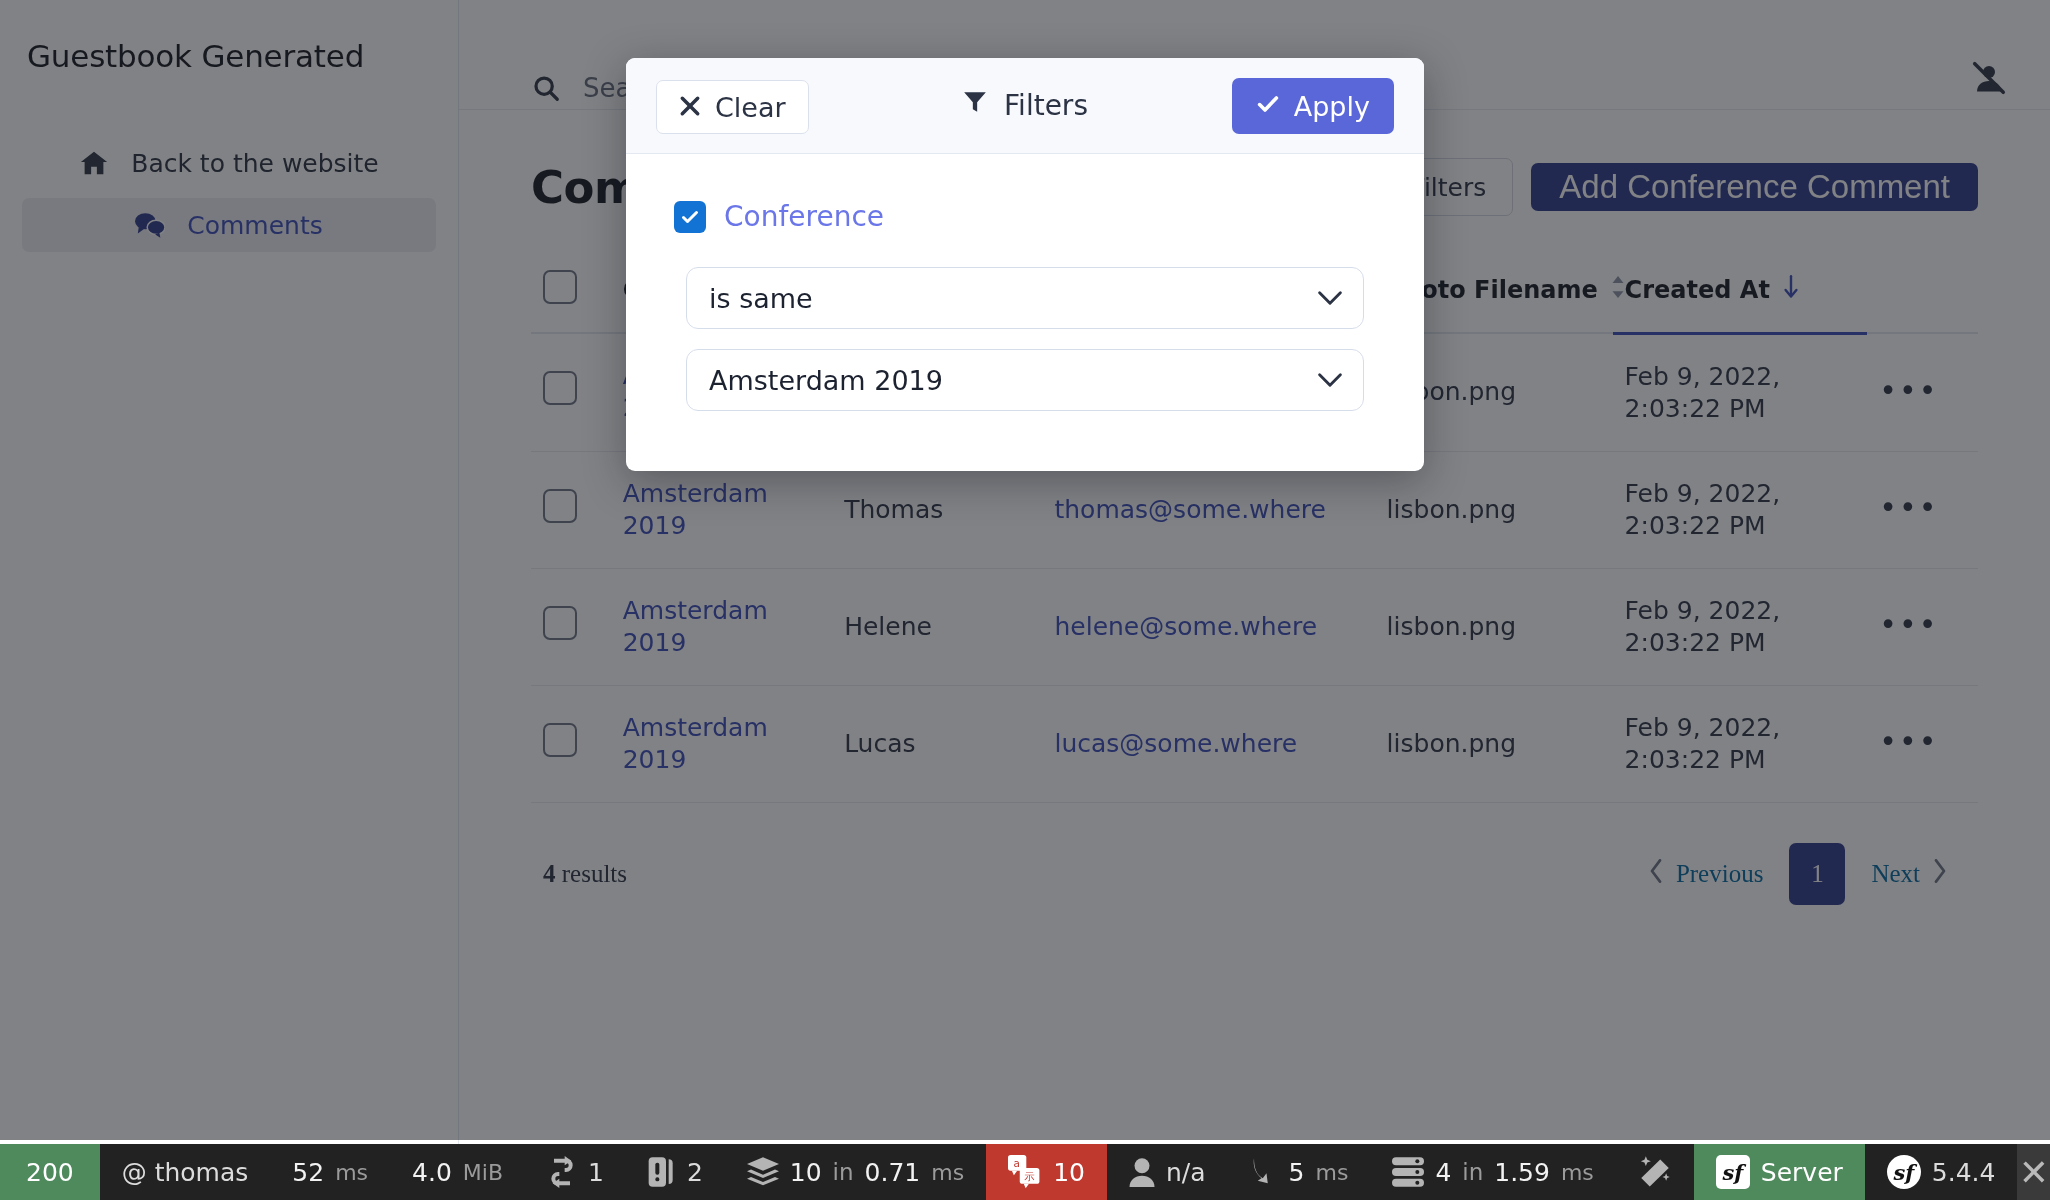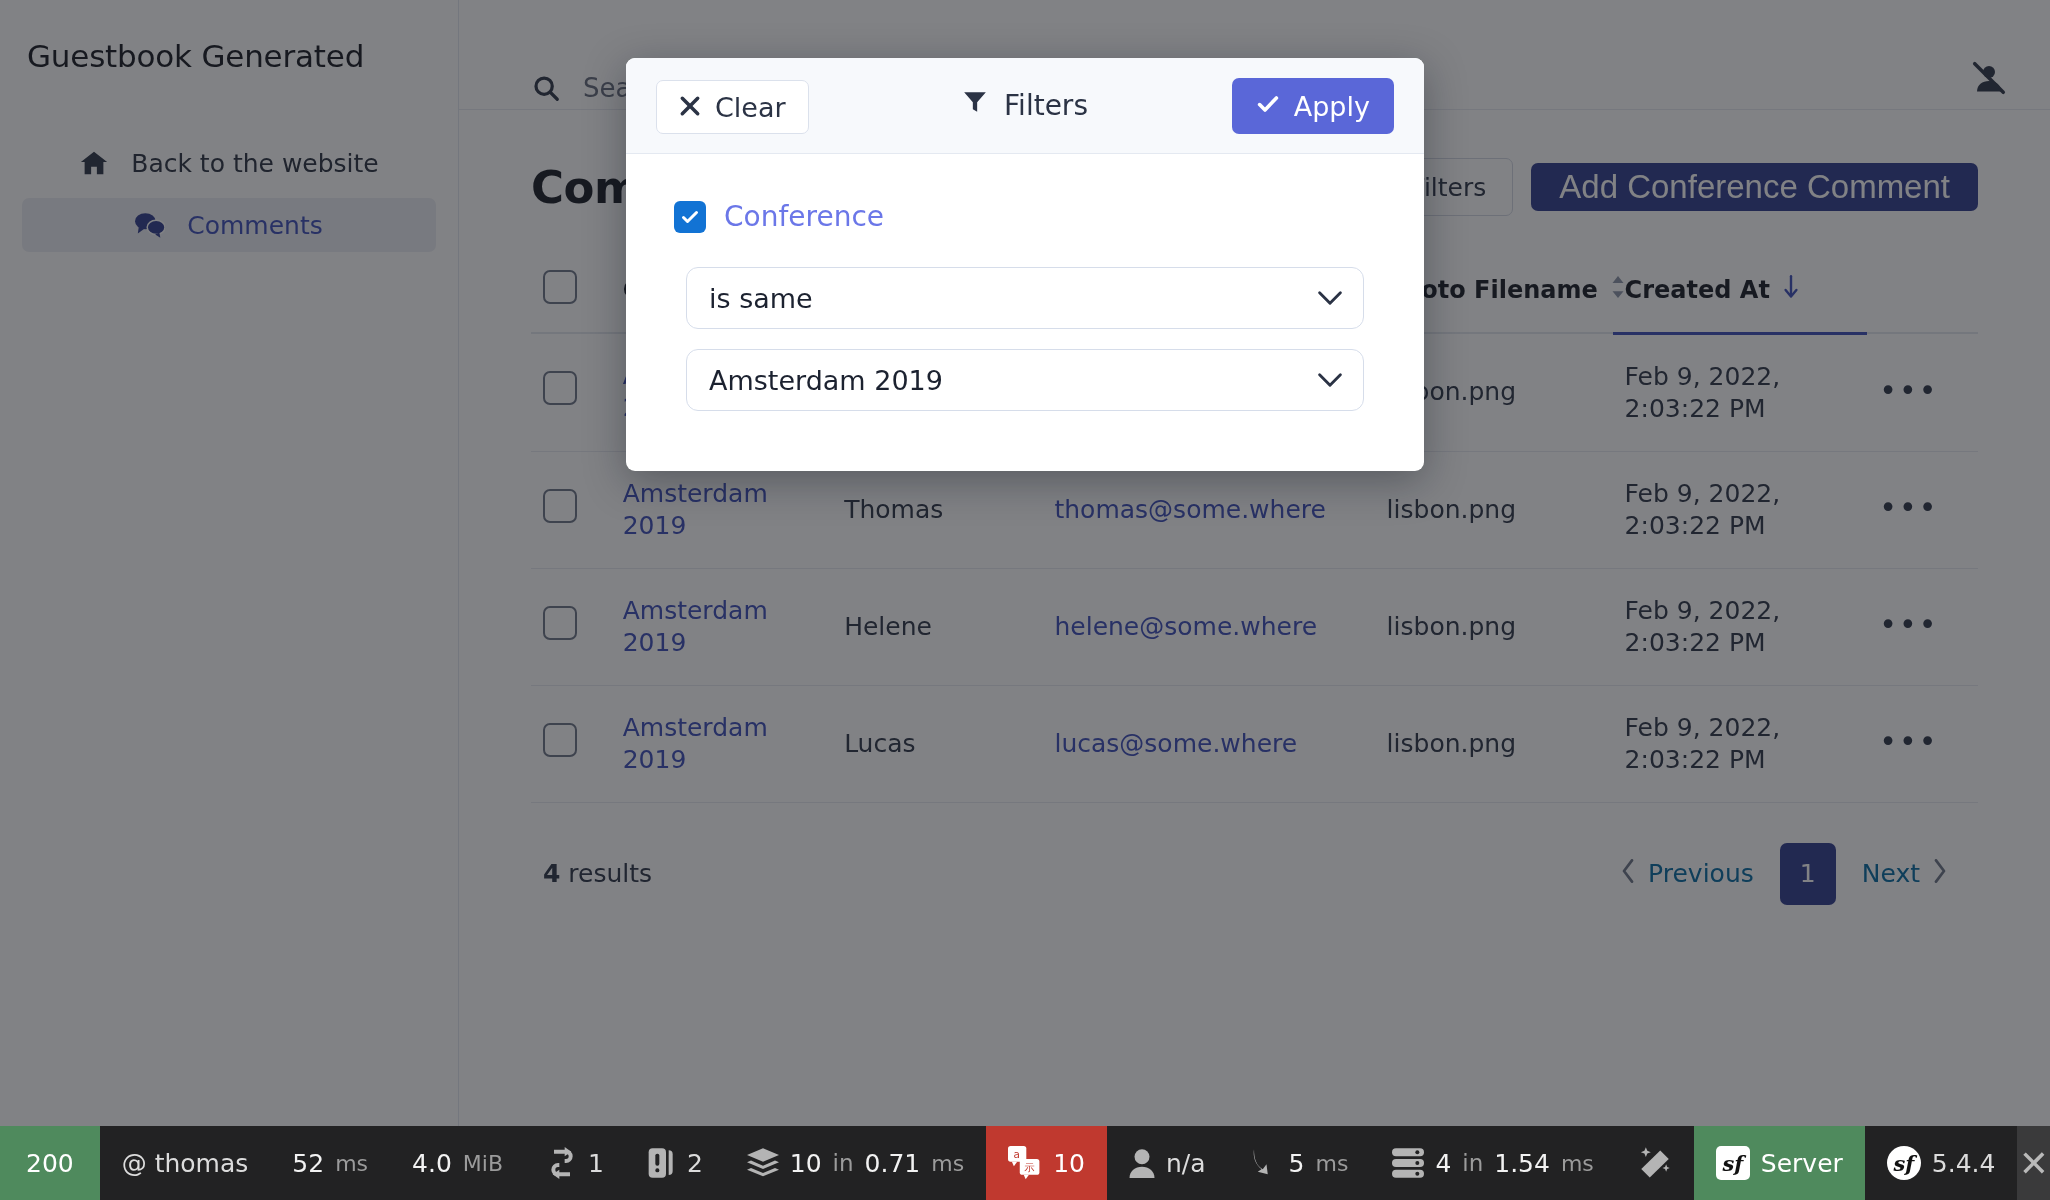--- a/index.html
+++ b/index.html
@@ -200,20 +200,21 @@
   .dots {
     font-size: 30px; letter-spacing: 2px; color: #2b3345;
     cursor: pointer; line-height: 1;
   }
 
   .foot {
     display: flex; align-items: center; justify-content: space-between;
     padding: 40px 12px 0 12px;
     font-size: 25px;
     color: #2b3345;
+    font-family: Liberation Serif, serif;
   }
   .results b { font-weight: 700; }
   .pager { display: flex; align-items: center; gap: 8px; }
   .pager-btn {
     display: flex; align-items: center; gap: 12px;
     padding: 12px 18px;
     color: #0369a1;
     cursor: pointer;
     border-radius: 6px;
     font-size: 25px;
@@ -324,21 +325,21 @@
     position: absolute; right: 20px; top: 50%;
     transform: translateY(-50%);
     width: 26px; height: 26px;
   }
 
   
   .sfbar {
     position: absolute;
     left: 0; bottom: 0;
     width: 2050px;
-    height: 74px;
+    height: 56px;
     background: #222223;
     display: flex;
     align-items: stretch;
     z-index: 80;
     font-size: 25px;
     color: #dcdcdc;
   }
   .sfitem {
     display: flex;
     align-items: center;
@@ -788,21 +789,21 @@
           <rect x="0" y="1" width="24" height="6" rx="3"></rect>
           <rect x="0" y="9" width="24" height="6" rx="3"></rect>
           <rect x="0" y="17" width="24" height="6" rx="3"></rect>
           <circle cx="19" cy="4" r="1.5" fill="#222223"></circle>
           <circle cx="19" cy="12" r="1.5" fill="#222223"></circle>
           <circle cx="19" cy="20" r="1.5" fill="#222223"></circle>
         </svg>
       </span>
       <span class="strong">4</span>
       <span class="in">in</span>
-      <span class="strong">1.54</span>
+      <span class="strong">1.59</span>
       <span class="unit">ms</span>
     </div>
 
     <div class="sfitem">
       <span class="sf-ico">
         <svg width="34" height="32" viewBox="0 0 26 24" fill="#b4b4b4">
           <path d="M17 2.5 23.5 9 9 23 2.5 16.5 17 2.5Z"></path>
           <path d="M6 0l1.1 2.6L9.8 3.7 7.1 4.8 6 7.5 4.9 4.8 2.2 3.7l2.7-1.1L6 0Z"></path>
           <path d="M21.5 13l.8 2 2 .8-2 .8-.8 2-.8-2-2-.8 2-.8.8-2Z"></path>
         </svg>

